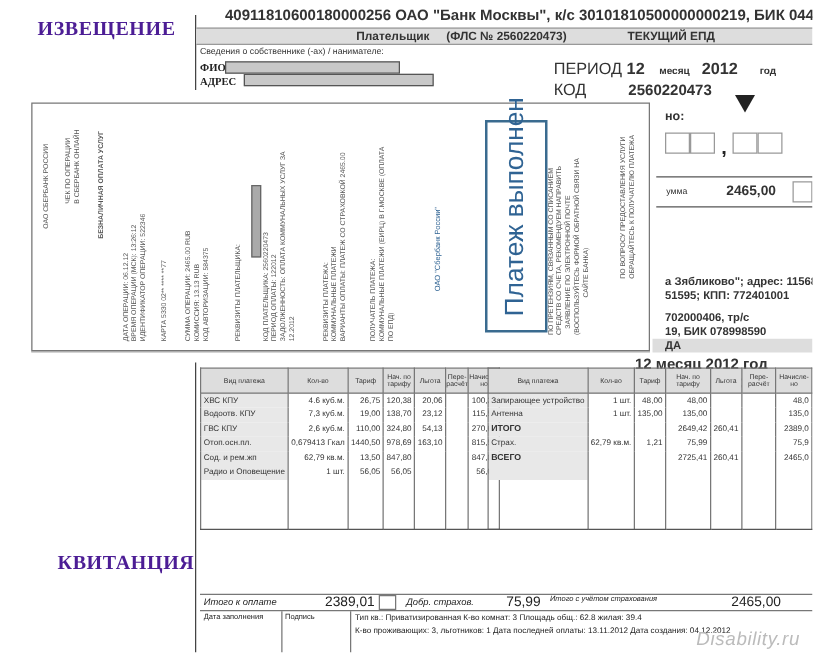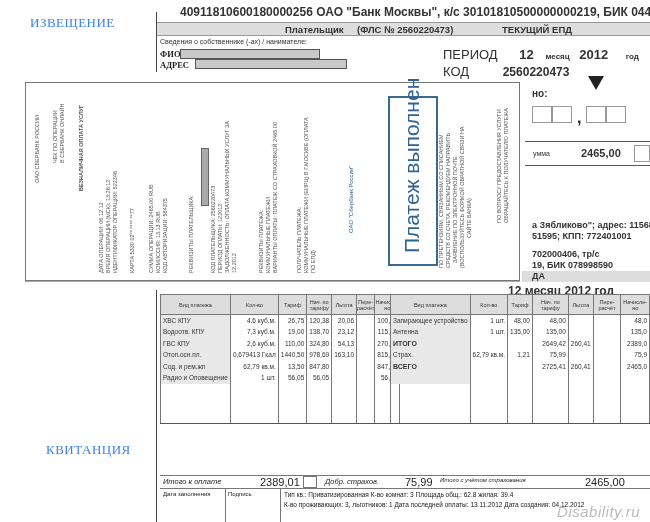--- a/index.html
+++ b/index.html
@@ -1,20 +1,20 @@
 <!DOCTYPE html>
 <html><head>
 <meta charset="utf-8">
 <style>
   * { box-sizing: border-box; margin: 0; padding: 0; }
   html, body { width: 650px; height: 522px; background: #fff; overflow: hidden; }
   body { position: relative; font-family: "Liberation Sans", sans-serif; color: #222; }
   .abs { position: absolute; }
 
-  .side-label { font-family: "Liberation Serif", serif; font-size: 13px; letter-spacing: 0.5px; color: #3b82f6; }
+  .side-label { font-family: "Liberation Serif", serif; font-size: 16px; letter-spacing: 0.5px; color: #4c1d95; font-weight: bold; }
   .vline { position:absolute; left:156px; width:1px; background:#444; }
 
   .bank-line { left:180px; top:5px; font-size:12px; font-weight:bold; color:#333; white-space:nowrap; }
   .payer-bar { left:157px; top:22px; width:493px; height:14px; background:#ddd; border-top:1px solid #999; border-bottom:1px solid #999; font-size:9.5px; font-weight:bold; color:#333; }
   .payer-bar span { position:absolute; top:1px; white-space:nowrap; }
   .small { font-size:7px; color:#333; }
   .fio-label { font-size:8.5px; font-weight:bold;font-family:Liberation Serif, serif; }
   .redact { background:#c8c8c8; border:1px solid #555; height:10px; }
   .period { font-size:13px; color:#333; white-space:nowrap; }
   .period b { font-size:13px; }
@@ -58,21 +58,21 @@
   <span style="left:345px;">ТЕКУЩИЙ ЕПД</span>
 </div>
 <div class="abs small" style="left:160px;top:38px;">Сведения о собственнике (-ах) / нанимателе:</div>
 <div class="abs fio-label" style="left:160px;top:49px;">ФИО</div>
 <div class="abs redact" style="left:180px;top:49px;width:140px;"></div>
 <div class="abs fio-label" style="left:160px;top:60px;">АДРЕС</div>
 <div class="abs redact" style="left:195px;top:59px;width:152px;"></div>
 
 <div class="abs period" style="left:443px;top:47px;">
   <span>ПЕРИОД</span>
-  <b style="margin-left:18px;">12</b>
+  <b style="margin-left:0;">12</b>
   <span style="font-size:8px;font-weight:bold;margin-left:8px;">месяц</span>
   <b style="margin-left:6px;">2012</b>
   <span style="font-size:8px;font-weight:bold;margin-left:14px;">год</span>
 </div>
 <div class="abs period" style="left:443px;top:64px;">
   <span>КОД</span>
   <b style="margin-left:30px;font-size:12px;">2560220473</b>
 </div>
 
 <div class="abs arrow" style="left:588px;top:76px;"></div>

